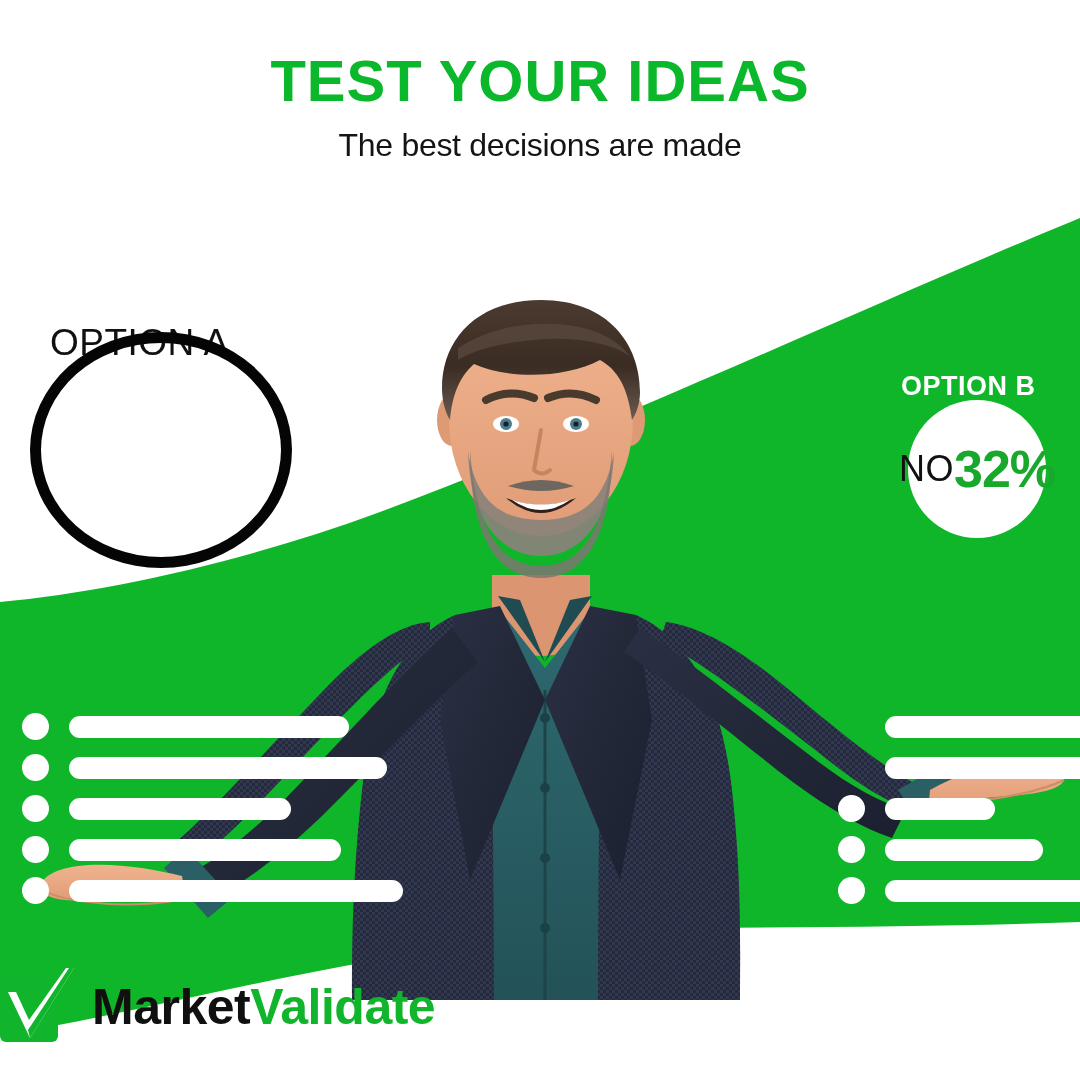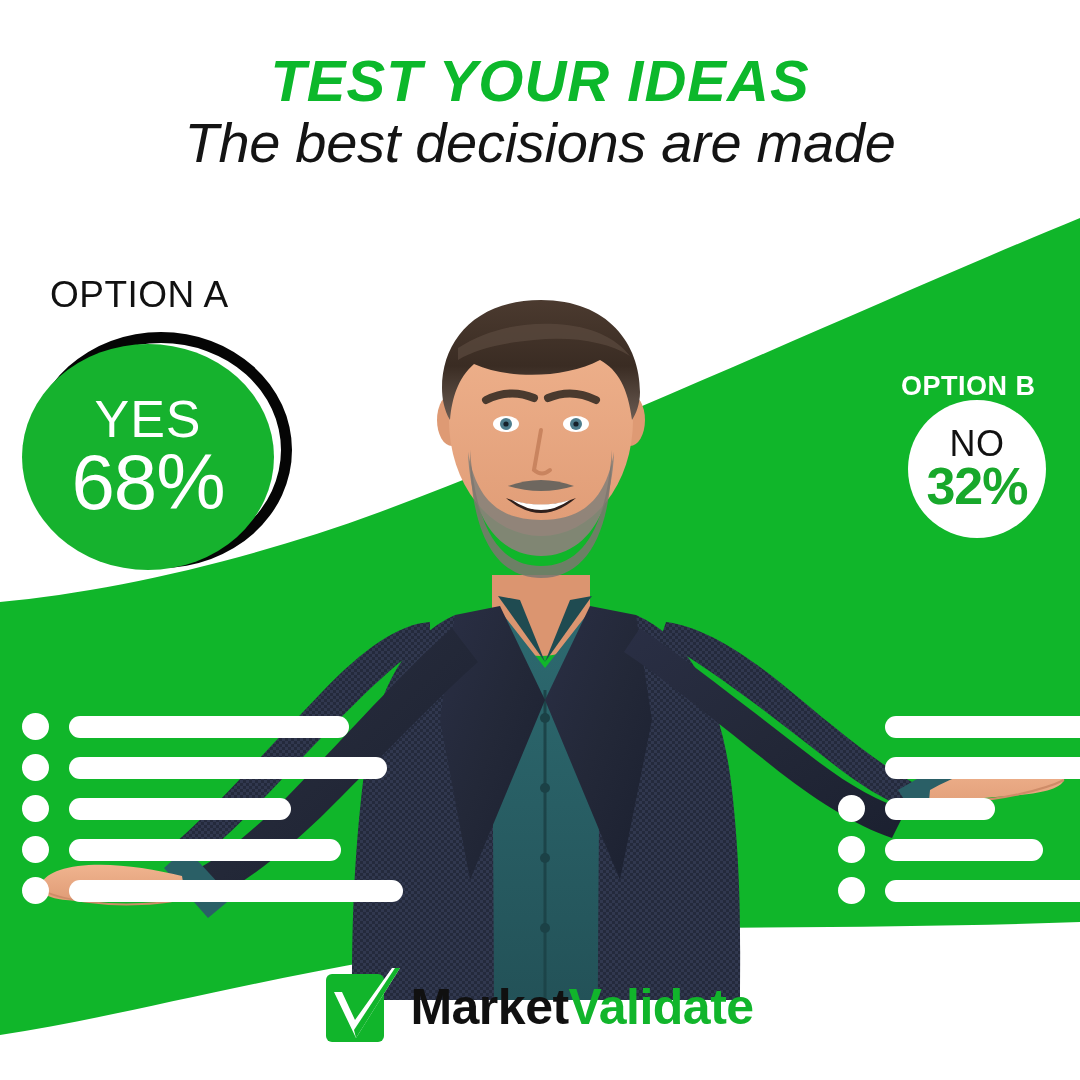--- a/index.html
+++ b/index.html
@@ -11,29 +11,29 @@
     position:relative;
   }
   #stage { position:absolute; inset:0; width:1080px; height:1080px; overflow:hidden; }
 
   
   .bg-svg { position:absolute; inset:0; width:1080px; height:1080px; }
 
   
   .headline-wrap {
     position:absolute; top:52px; left:0; width:1080px;
-    text-align:center; z-index:6;font-style:italic;
+    text-align:center; z-index:6;
   }
   .title {
     font-size:58px; font-weight:bold; letter-spacing:1px;
     color:#0CB82B; line-height:1.0;
   }
   .subtitle {
-    margin-top:2px;
-    font-size:56px; font-weight:400; color:#141414;
+    margin-top:18px;
+    font-size:32px; font-weight:400; color:#141414;
     line-height:1.12; letter-spacing:-0.3px;
   }
 
   
   .person { position:absolute; left:0; top:0; width:1080px; height:1080px; z-index:4; }
 
   
   .bars { position:absolute; z-index:5; }
   .bars.left  { left:22px;  top:706px; }
   .bars.right { left:838px; top:706px; }
@@ -44,21 +44,21 @@
   }
   .bar {
     height:22px; border-radius:11px; background:#ffffff;
     margin-left:20px; flex:none;
   }
 
   
   .optA { position:absolute; left:50px; top:274px; z-index:7; }
   .optA-label {
     font-size:37px; font-weight:400; letter-spacing:0.5px;
-    color:#111111; white-space:nowrap;
+    color:#111111; white-space:nowrap;margin-top:48px;
   }
   .circleA-box { position:absolute; left:22px; top:332px; width:272px; height:240px; z-index:7; }
   .ringA {
     position:absolute; left:8px; top:0px;
     width:262px; height:236px; border-radius:50%;
     border:11px solid #050505; box-sizing:border-box;
   }
   .discA {
     position:absolute; left:0px; top:12px;
     width:252px; height:226px; border-radius:50%;
@@ -72,31 +72,31 @@
   
   .optB { position:absolute; left:901px; top:358px; z-index:7;margin-top:13px; }
   .optB-label {
     font-size:27px; font-weight:bold; letter-spacing:0.5px;
     color:#ffffff; white-space:nowrap;
   }
   .circleB {
     position:absolute; left:908px; top:400px;
     width:138px; height:138px; border-radius:50%;
     background:#ffffff; z-index:7;
-    display:flex; flex-direction:column;
+    display:flex; flex-direction:row;
     align-items:center; justify-content:center;
   }
   .no-word { color:#111111; font-size:36px; font-weight:400; line-height:0.98; letter-spacing:0.5px; }
   .no-pct  { color:#18A82B; font-size:52px; font-weight:700; line-height:0.98; letter-spacing:-1px; }
 
   
   .logo {
     position:absolute; left:0; top:968px; width:1080px;
-    display:flex; align-items:center; justify-content:center;
-    gap:10px; z-index:8;
+    display:flex; align-items:center; 
+    gap:18px; z-index:8;
   }
   .logo-mark { position:relative; width:74px; height:78px; flex:none; }
   .logo-text { font-size:50px; font-weight:bold; letter-spacing:-0.5px; line-height:1; }
   .lt-market { color:#101010; }
   .lt-validate { color:#11B52B; }
 </style>
 </head>
 <body>
 
 <div id="stage">
@@ -301,24 +301,20 @@
     <div class="subtitle">
       <div>The best decisions are made</div>
     </div>
   </div>
 
   <div class="optA">
     <div class="optA-label">OPTION A</div>
   </div>
   <div class="circleA-box">
     <div class="ringA"></div>
-    <div class="discA">
-      <div class="yes-word">YES</div>
-      <div class="yes-pct">68%</div>
-    </div>
   </div>
 
   <div class="optB">
     <div class="optB-label">OPTION B</div>
   </div>
   <div class="circleB">
     <div class="no-word">NO</div>
     <div class="no-pct">32%</div>
   </div>
 

